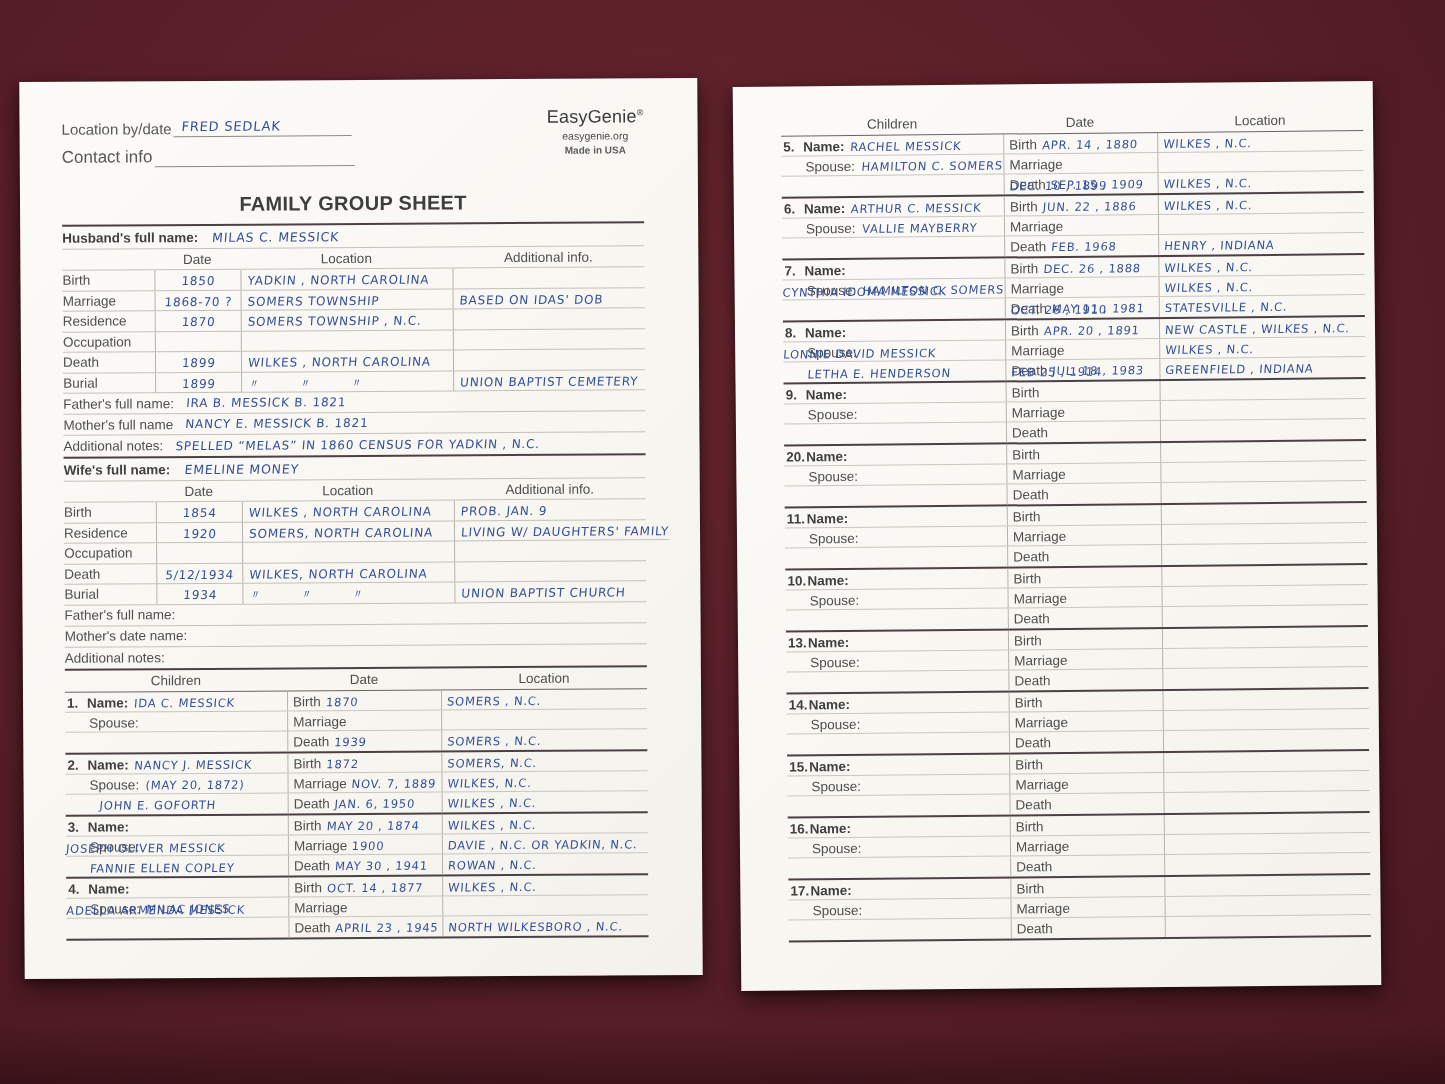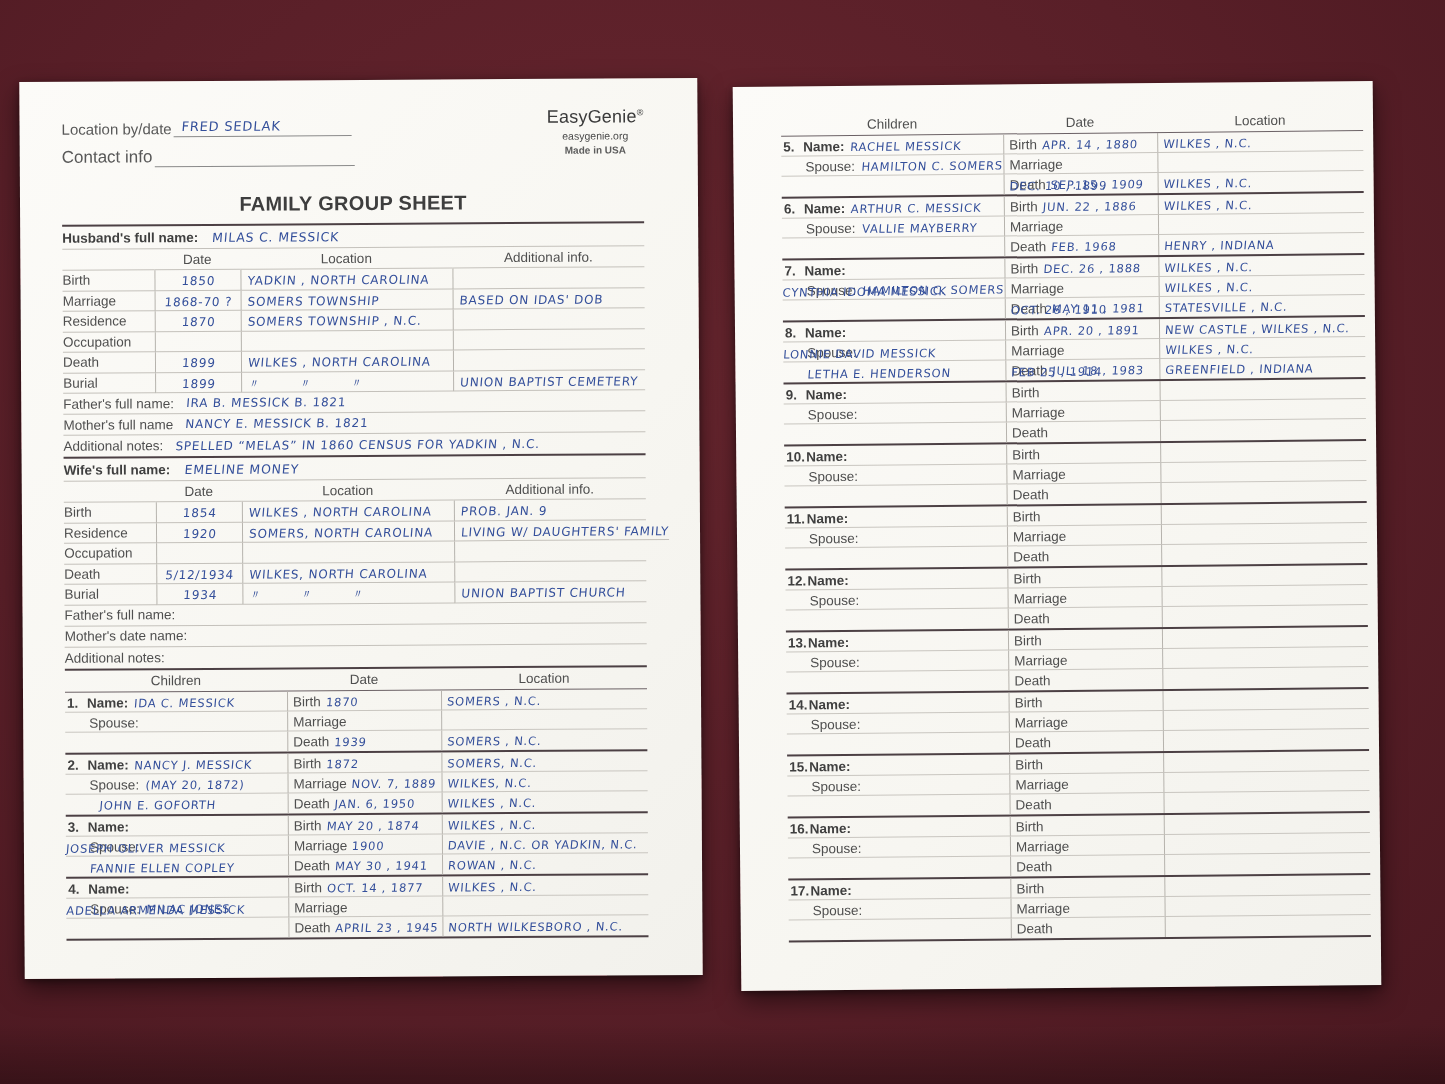--- a/index.html
+++ b/index.html
@@ -414,74 +414,74 @@
         </div>
         <div class="crow">
           <span class="name-c extra-indent"><span class="hw"></span></span>
           <span class="vline"><span class="plabel date-lbl">Death</span><span class="hw"></span></span>
           <span class="vline"><span class="hw"></span></span>
         </div>
       </div>
 
       <div class="child-block">
         <div class="crow">
+          <span class="name-c"><span class="cnum">20.</span><span class="plabel bold">Name:</span><span class="hw"></span></span>
+          <span class="vline"><span class="plabel date-lbl">Birth</span><span class="hw"></span></span>
+          <span class="vline"><span class="hw"></span></span>
+        </div>
+        <div class="crow">
+          <span class="name-c spouse-indent"><span class="plabel">Spouse:</span><span class="hw"></span></span>
+          <span class="vline"><span class="plabel date-lbl">Marriage</span><span class="hw"></span></span>
+          <span class="vline"><span class="hw"></span></span>
+        </div>
+        <div class="crow">
+          <span class="name-c extra-indent"><span class="hw"></span></span>
+          <span class="vline"><span class="plabel date-lbl">Death</span><span class="hw"></span></span>
+          <span class="vline"><span class="hw"></span></span>
+        </div>
+      </div>
+
+      <div class="child-block">
+        <div class="crow">
+          <span class="name-c"><span class="cnum">11.</span><span class="plabel bold">Name:</span><span class="hw"></span></span>
+          <span class="vline"><span class="plabel date-lbl">Birth</span><span class="hw"></span></span>
+          <span class="vline"><span class="hw"></span></span>
+        </div>
+        <div class="crow">
+          <span class="name-c spouse-indent"><span class="plabel">Spouse:</span><span class="hw"></span></span>
+          <span class="vline"><span class="plabel date-lbl">Marriage</span><span class="hw"></span></span>
+          <span class="vline"><span class="hw"></span></span>
+        </div>
+        <div class="crow">
+          <span class="name-c extra-indent"><span class="hw"></span></span>
+          <span class="vline"><span class="plabel date-lbl">Death</span><span class="hw"></span></span>
+          <span class="vline"><span class="hw"></span></span>
+        </div>
+      </div>
+
+      <div class="child-block">
+        <div class="crow">
           <span class="name-c"><span class="cnum">10.</span><span class="plabel bold">Name:</span><span class="hw"></span></span>
           <span class="vline"><span class="plabel date-lbl">Birth</span><span class="hw"></span></span>
           <span class="vline"><span class="hw"></span></span>
         </div>
         <div class="crow">
           <span class="name-c spouse-indent"><span class="plabel">Spouse:</span><span class="hw"></span></span>
           <span class="vline"><span class="plabel date-lbl">Marriage</span><span class="hw"></span></span>
           <span class="vline"><span class="hw"></span></span>
         </div>
         <div class="crow">
           <span class="name-c extra-indent"><span class="hw"></span></span>
           <span class="vline"><span class="plabel date-lbl">Death</span><span class="hw"></span></span>
           <span class="vline"><span class="hw"></span></span>
         </div>
       </div>
 
       <div class="child-block">
         <div class="crow">
-          <span class="name-c"><span class="cnum">11.</span><span class="plabel bold">Name:</span><span class="hw"></span></span>
-          <span class="vline"><span class="plabel date-lbl">Birth</span><span class="hw"></span></span>
-          <span class="vline"><span class="hw"></span></span>
-        </div>
-        <div class="crow">
-          <span class="name-c spouse-indent"><span class="plabel">Spouse:</span><span class="hw"></span></span>
-          <span class="vline"><span class="plabel date-lbl">Marriage</span><span class="hw"></span></span>
-          <span class="vline"><span class="hw"></span></span>
-        </div>
-        <div class="crow">
-          <span class="name-c extra-indent"><span class="hw"></span></span>
-          <span class="vline"><span class="plabel date-lbl">Death</span><span class="hw"></span></span>
-          <span class="vline"><span class="hw"></span></span>
-        </div>
-      </div>
-
-      <div class="child-block">
-        <div class="crow">
-          <span class="name-c"><span class="cnum">12.</span><span class="plabel bold">Name:</span><span class="hw"></span></span>
-          <span class="vline"><span class="plabel date-lbl">Birth</span><span class="hw"></span></span>
-          <span class="vline"><span class="hw"></span></span>
-        </div>
-        <div class="crow">
-          <span class="name-c spouse-indent"><span class="plabel">Spouse:</span><span class="hw"></span></span>
-          <span class="vline"><span class="plabel date-lbl">Marriage</span><span class="hw"></span></span>
-          <span class="vline"><span class="hw"></span></span>
-        </div>
-        <div class="crow">
-          <span class="name-c extra-indent"><span class="hw"></span></span>
-          <span class="vline"><span class="plabel date-lbl">Death</span><span class="hw"></span></span>
-          <span class="vline"><span class="hw"></span></span>
-        </div>
-      </div>
-
-      <div class="child-block">
-        <div class="crow">
           <span class="name-c"><span class="cnum">13.</span><span class="plabel bold">Name:</span><span class="hw"></span></span>
           <span class="vline"><span class="plabel date-lbl">Birth</span><span class="hw"></span></span>
           <span class="vline"><span class="hw"></span></span>
         </div>
         <div class="crow">
           <span class="name-c spouse-indent"><span class="plabel">Spouse:</span><span class="hw"></span></span>
           <span class="vline"><span class="plabel date-lbl">Marriage</span><span class="hw"></span></span>
           <span class="vline"><span class="hw"></span></span>
         </div>
         <div class="crow">

